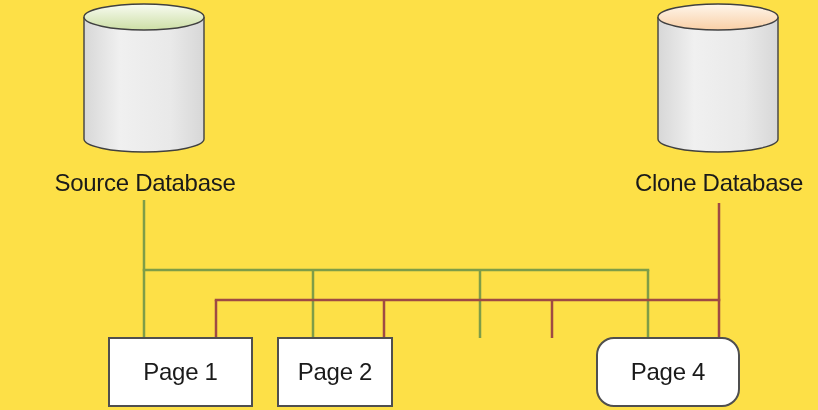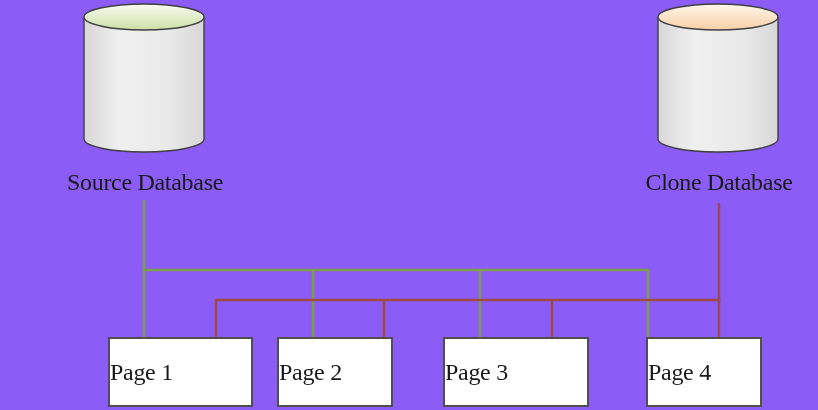--- a/index.html
+++ b/index.html
@@ -1,22 +1,22 @@
 <!DOCTYPE html>
 <html><head>
 <meta charset="utf-8">
 <style>
   html, body { margin: 0; padding: 0; background: #ffffff; }
   .stage {
     position: relative;
     width: 818px;
     height: 410px;
-    background: #8b5cf6;
+    background: #fde047;
     overflow: hidden;
-    font-family: Liberation Serif, serif;
+    font-family: Liberation Sans, sans-serif;
     color: #1a1a1a;
   }
   .connectors {
     position: absolute;
     left: 0; top: 0;
     width: 818px; height: 410px;
   }
   .conn { stroke-width: 2.5; fill: none; }
   .cyl { position: absolute; }
   .cyl-source { left: 83px; top: 2px; }
@@ -35,28 +35,28 @@
   .db-label-clone  { left: 609px; }
   .page-box {
     position: absolute;
     top: 337px;
     height: 70px;
     box-sizing: border-box;
     background: #ffffff;
     border: 2px solid #4f4f4f;
     display: flex;
     align-items: center;
-    justify-content: flex-start;
+    justify-content: center;
     font-size: 24px;
     letter-spacing: -0.3px;
   }
   .page-1 { left: 108px; width: 145px; }
   .page-2 { left: 277px; width: 116px; }
   .page-3 { left: 443px; width: 146px; }
-  .page-4 { left: 646px; width: 116px; }
+  .page-4 { left: 596px; width: 144px; border-radius: 18px; }
 </style>
 </head>
 <body>
 
 <div class="stage">
 
   <svg class="connectors" viewBox="0 0 818 410">
     <g>
       <line class="conn" x1="144" y1="200" x2="144" y2="338" stroke="#7E9D48"></line>
       <line class="conn" x1="142.75" y1="270" x2="649.25" y2="270" stroke="#7E9D48"></line>
@@ -109,20 +109,17 @@
 
   <div class="db-label db-label-source">Source Database</div>
   <div class="db-label db-label-clone">Clone Database</div>
 
   <div class="page-box page-1">
     <span>Page 1</span>
   </div>
   <div class="page-box page-2">
     <span>Page 2</span>
   </div>
-  <div class="page-box page-3">
-    <span>Page 3</span>
-  </div>
   <div class="page-box page-4">
     <span>Page 4</span>
   </div>
 
 </div>
 
 </body></html>

